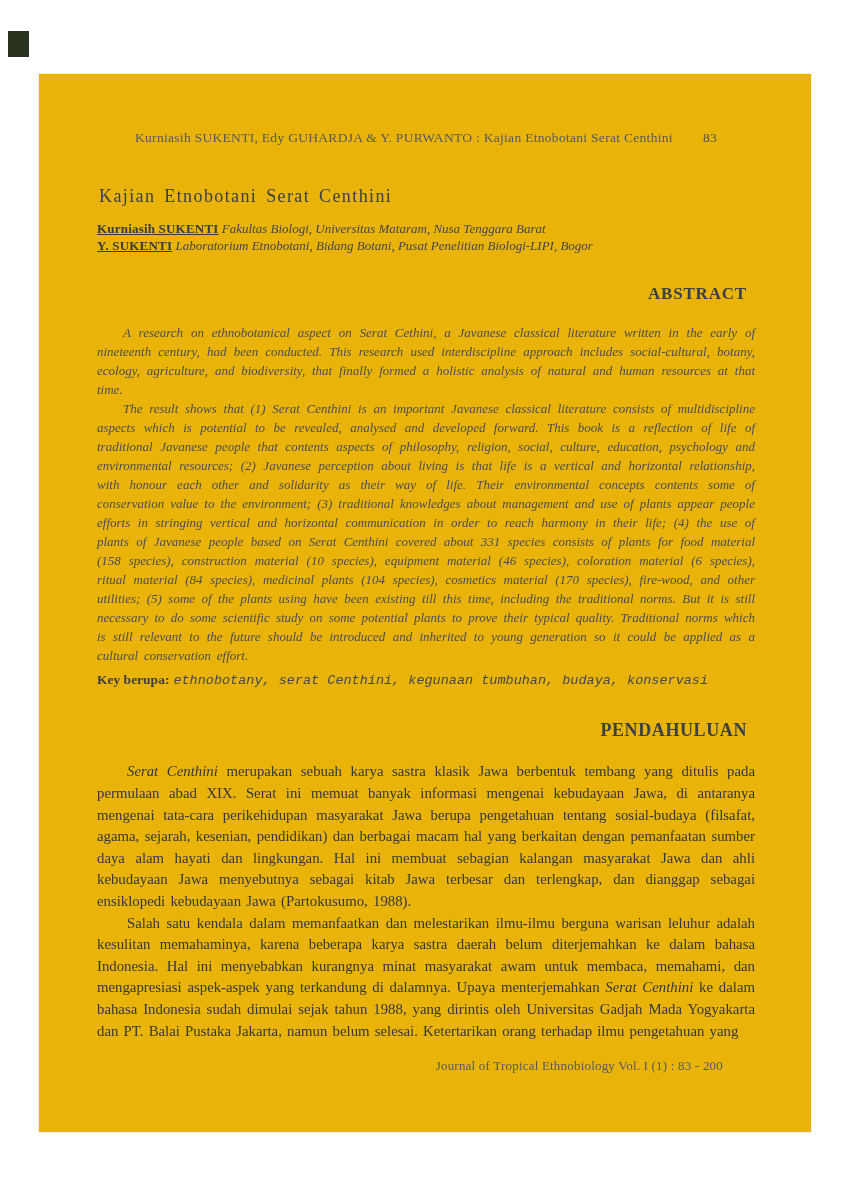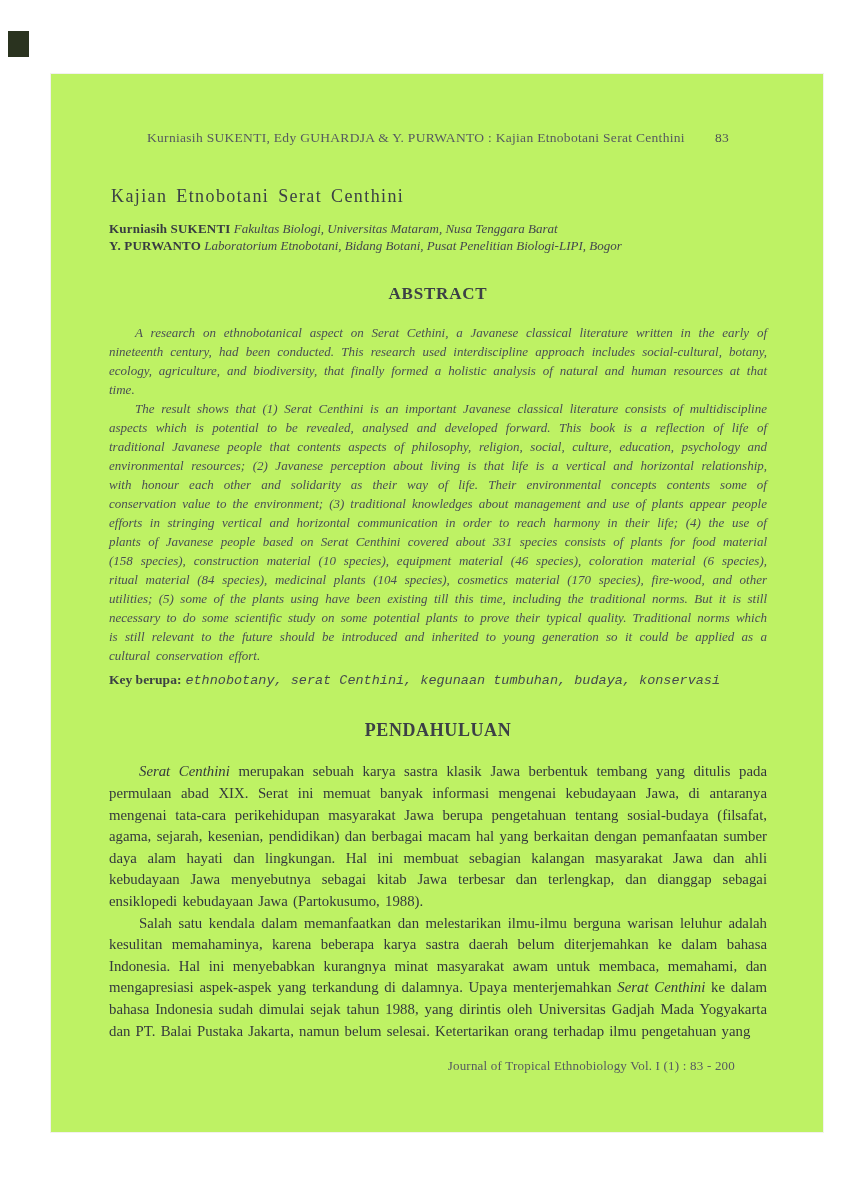--- a/index.html
+++ b/index.html
@@ -20,26 +20,26 @@
   .corner-mark {
     position: absolute;
     left: 8px;
     top: 31px;
     width: 21px;
     height: 26px;
     background: #2a331f;
   }
   .paper {
     position: absolute;
-    left: 50px;
+    left: 38px;
     top: 73px;
     width: 774px;
     height: 1060px;
     box-sizing: border-box;
-    background: #bef264;
+    background: #eab308;
     border: 1px solid #f2f1ee;
     padding: 0 56px 0 58px;
   }
   .running-header {
     margin-top: 56px;
     display: flex;
     justify-content: center;
     align-items: baseline;
     font-size: 13.5px;
     line-height: 16px;
@@ -59,27 +59,27 @@
     letter-spacing: 1.4px;
     color: #3b4045;
     word-spacing: 3px;
   }
   .authors {
     margin-top: 14px;
     font-size: 13px;
     line-height: 16.8px;
     color: #383c41;
   }
-  .a-name { font-weight: 700; letter-spacing: 0.2px; }
+  .a-name { font-weight: 700; letter-spacing: 0.2px; text-decoration: underline; }
   .a-aff  { font-style: italic; color: #43474d; }
   .sec {
-    text-align: center;
+    text-align: right;
     font-weight: 700;
     color: #3c4046;
-    margin: 16px;
+    margin: 8px;
   }
   .abstract-h {
     margin-top: 30px;
     font-size: 17px;
     line-height: 20px;
     letter-spacing: 0.8px;
   }
   .abstract {
     margin-top: 19px;
     font-style: italic;
@@ -139,21 +139,21 @@
     </div>
 
     <h1 class="title">Kajian Etnobotani Serat Centhini</h1>
 
     <div class="authors">
       <div class="author-line">
         <span class="a-name">Kurniasih SUKENTI</span>
         <span class="a-aff">Fakultas Biologi, Universitas Mataram, Nusa Tenggara Barat</span>
       </div>
       <div class="author-line">
-        <span class="a-name">Y. PURWANTO</span>
+        <span class="a-name">Y. SUKENTI</span>
         <span class="a-aff">Laboratorium Etnobotani, Bidang Botani, Pusat Penelitian Biologi-LIPI, Bogor</span>
       </div>
     </div>
 
     <h2 class="sec abstract-h">ABSTRACT</h2>
 
     <div class="abstract">
       <p>A research on ethnobotanical aspect on Serat Cethini, a Javanese classical literature written in the early of nineteenth century, had been conducted. This research used interdiscipline approach includes social-cultural, botany, ecology, agriculture, and biodiversity, that finally formed a holistic analysis of natural and human resources at that time.</p>
       <p>The result shows that (1) Serat Centhini is an important Javanese classical literature consists of multidiscipline aspects which is potential to be revealed, analysed and developed forward. This book is a reflection of life of traditional Javanese people that contents aspects of philosophy, religion, social, culture, education, psychology and environmental resources; (2) Javanese perception about living is that life is a vertical and horizontal relationship, with honour each other and solidarity as their way of life. Their environmental concepts contents some of conservation value to the environment; (3) traditional knowledges about management and use of plants appear people efforts in stringing vertical and horizontal communication in order to reach harmony in their life; (4) the use of plants of Javanese people based on Serat Centhini covered about 331 species consists of plants for food material (158 species), construction material (10 species), equipment material (46 species), coloration material (6 species), ritual material (84 species), medicinal plants (104 species), cosmetics material (170 species), fire-wood, and other utilities; (5) some of the plants using have been existing till this time, including the traditional norms. But it is still necessary to do some scientific study on some potential plants to prove their typical quality. Traditional norms which is still relevant to the future should be introduced and inherited to young generation so it could be applied as a cultural conservation effort.</p>
     </div>

